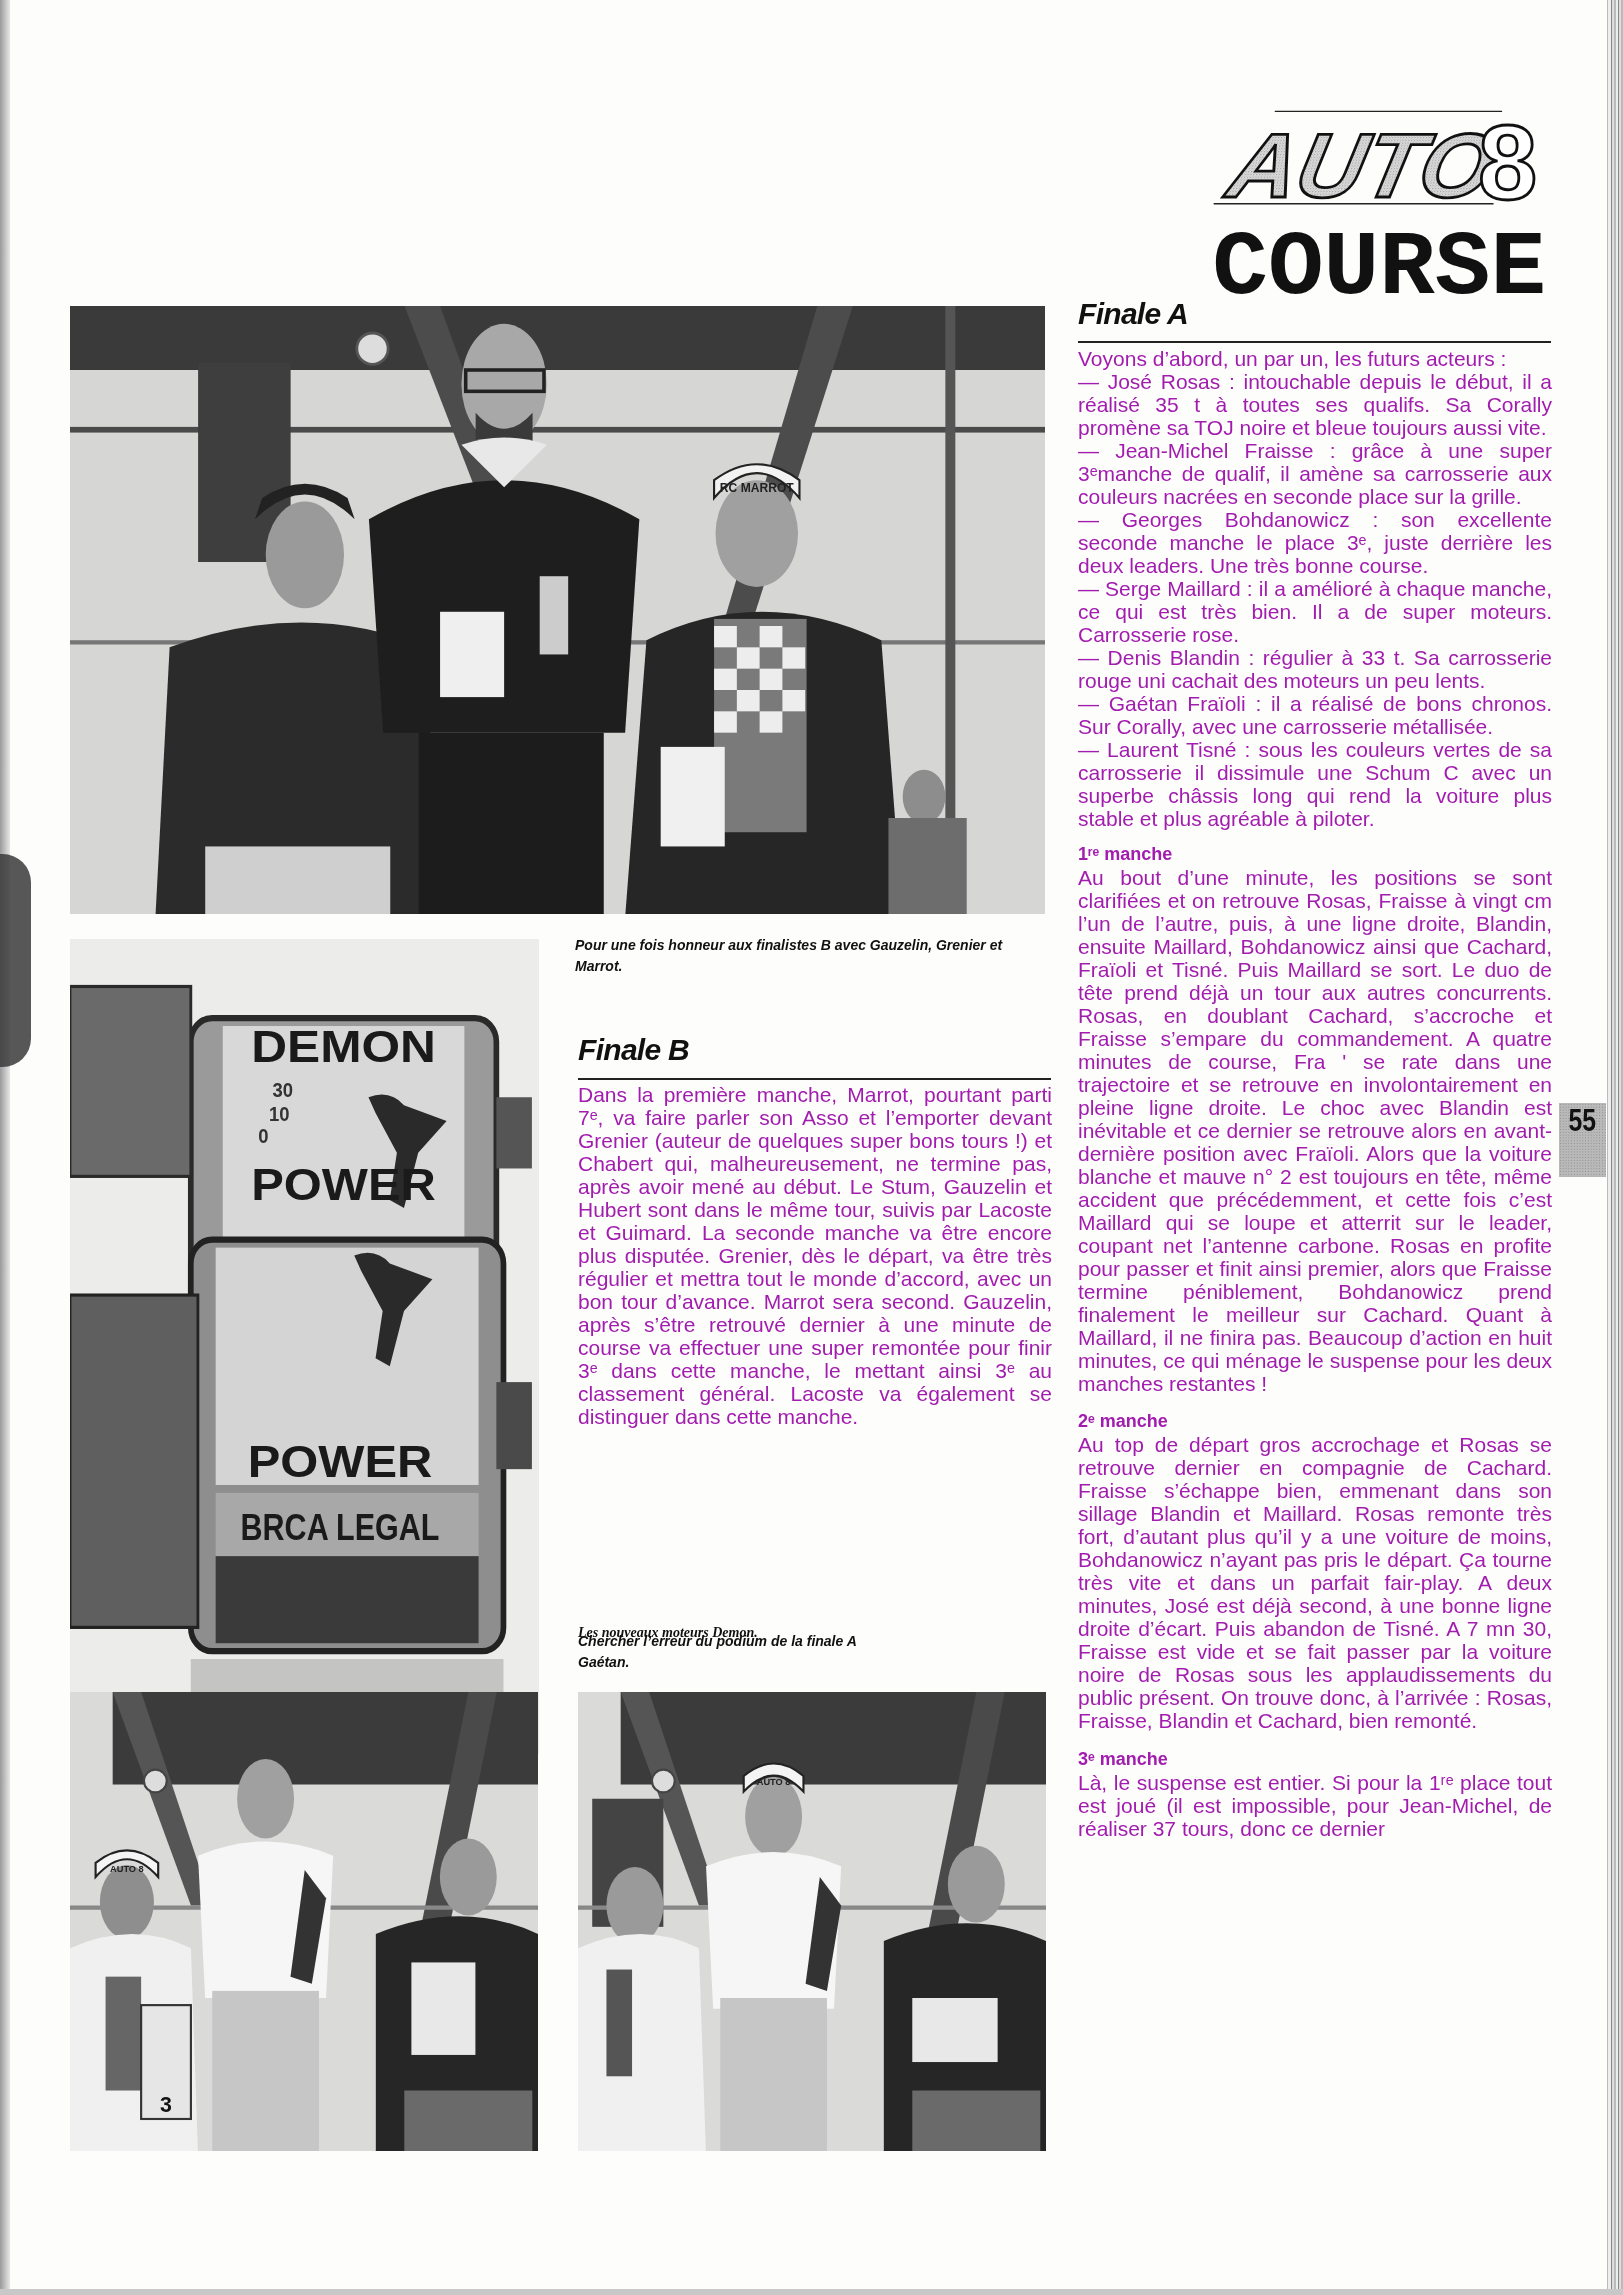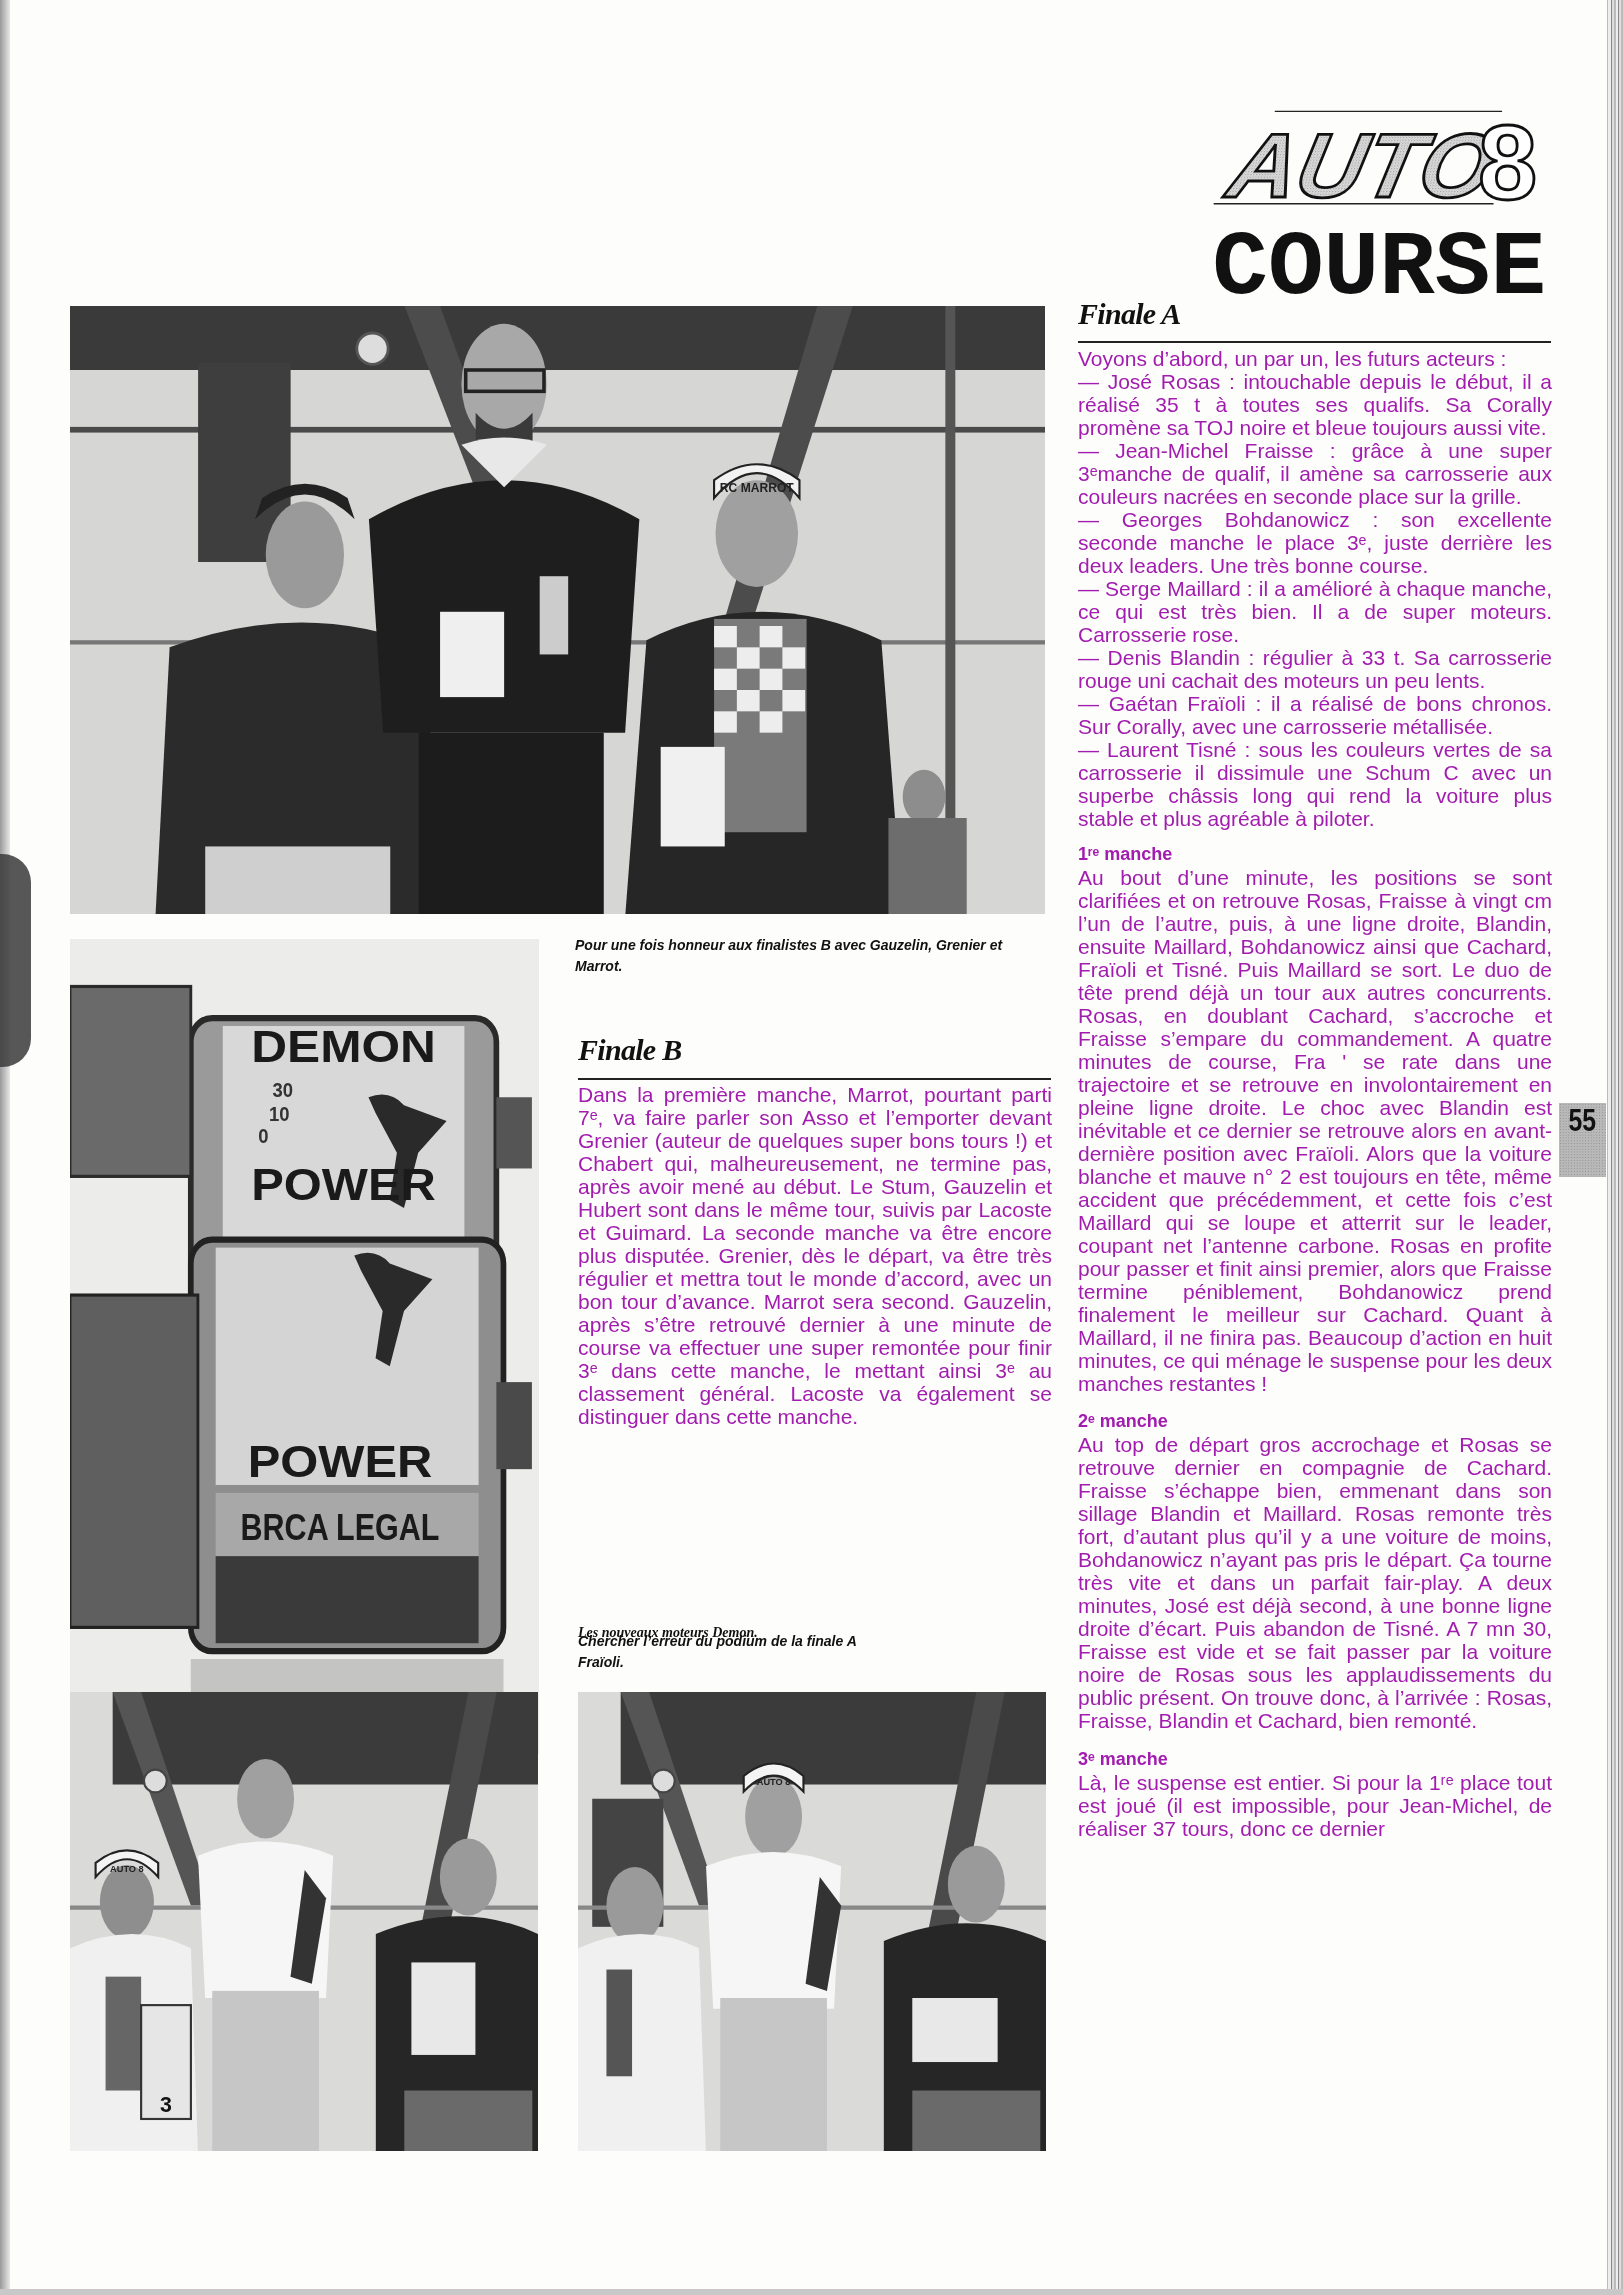--- a/index.html
+++ b/index.html
@@ -36,21 +36,21 @@
     .photo-podium-a2 { left: 578px; top: 1692px; width: 468px; height: 459px; }
 
     
     .caption { font-family: "Liberation Sans", sans-serif; font-style: italic; font-weight: 700;
       font-size: 14px; line-height: 20.6px; color: #111; }
     .cap-podium-b { left: 575px; top: 935px; width: 455px; }
     .cap-engines { left: 578px; top: 1623px; width: 455px; font-family: Liberation Serif, serif; }
     .cap-podium-a { left: 578px; top: 1631px; width: 455px; }
 
     
-    .section-head { font-family: Liberation Serif, serif; font-style: italic; font-weight: 700;
+    .section-head { font-family: Liberation Sans, sans-serif; font-style: italic; font-weight: 700;
       font-size: 30px; color: #111; letter-spacing: -0.7px; }
     .rule { height: 2.1px; background: #222; }
 
     .head-finale-a { left: 1078px; top: 297px; }
     .rule-a { left: 1078px; top: 341px; width: 473px; }
     .head-finale-b { left: 578px; top: 1033px; }
     .rule-b { left: 578px; top: 1078px; width: 473px; }
 
     
     .body-text { font-family: Liberation Sans, sans-serif; font-size: 21px; line-height: 23px;
@@ -223,21 +223,21 @@
     <ellipse cx="560" cy="270" rx="40" ry="54" fill="#9a9a9a"></ellipse>
     <path d="M430,350 q120,-50 228,0 l0,300 h-228z" fill="#262626"></path>
     <rect x="470" y="430" width="120" height="90" fill="#e8e8e8"></rect>
     <rect x="470" y="560" width="180" height="90" fill="#6a6a6a"></rect>
   </svg>
 </div>
 
 <div class="abs caption cap-engines">Les nouveaux moteurs Demon.</div>
 <div class="abs caption cap-podium-a">
   <div>Chercher l’erreur du podium de la finale A</div>
-  <div>Fraïoli.</div>
+  <div>Gaétan.</div>
 </div>
 
 <div class="abs section-head head-finale-b">Finale B</div>
 <div class="abs rule rule-b"></div>
 <div class="abs body-text col-b">
   <p>Dans la première manche, Marrot, pourtant parti 7ᵉ, va faire parler son Asso et l’emporter devant Grenier (auteur de quelques super bons tours !) et Chabert qui, malheureusement, ne termine pas, après avoir mené au début. Le Stum, Gauzelin et Hubert sont dans le même tour, suivis par Lacoste et Guimard. La seconde manche va être encore plus disputée. Grenier, dès le départ, va être très régulier et mettra tout le monde d’accord, avec un bon tour d’avance. Marrot sera second. Gauzelin, après s’être retrouvé dernier à une minute de course va effectuer une super remontée pour finir 3ᵉ dans cette manche, le mettant ainsi 3ᵉ au classement général. Lacoste va également se distinguer dans cette manche.</p>
 </div>
 
 <div class="abs section-head head-finale-a">Finale A</div>
 <div class="abs rule rule-a"></div>

